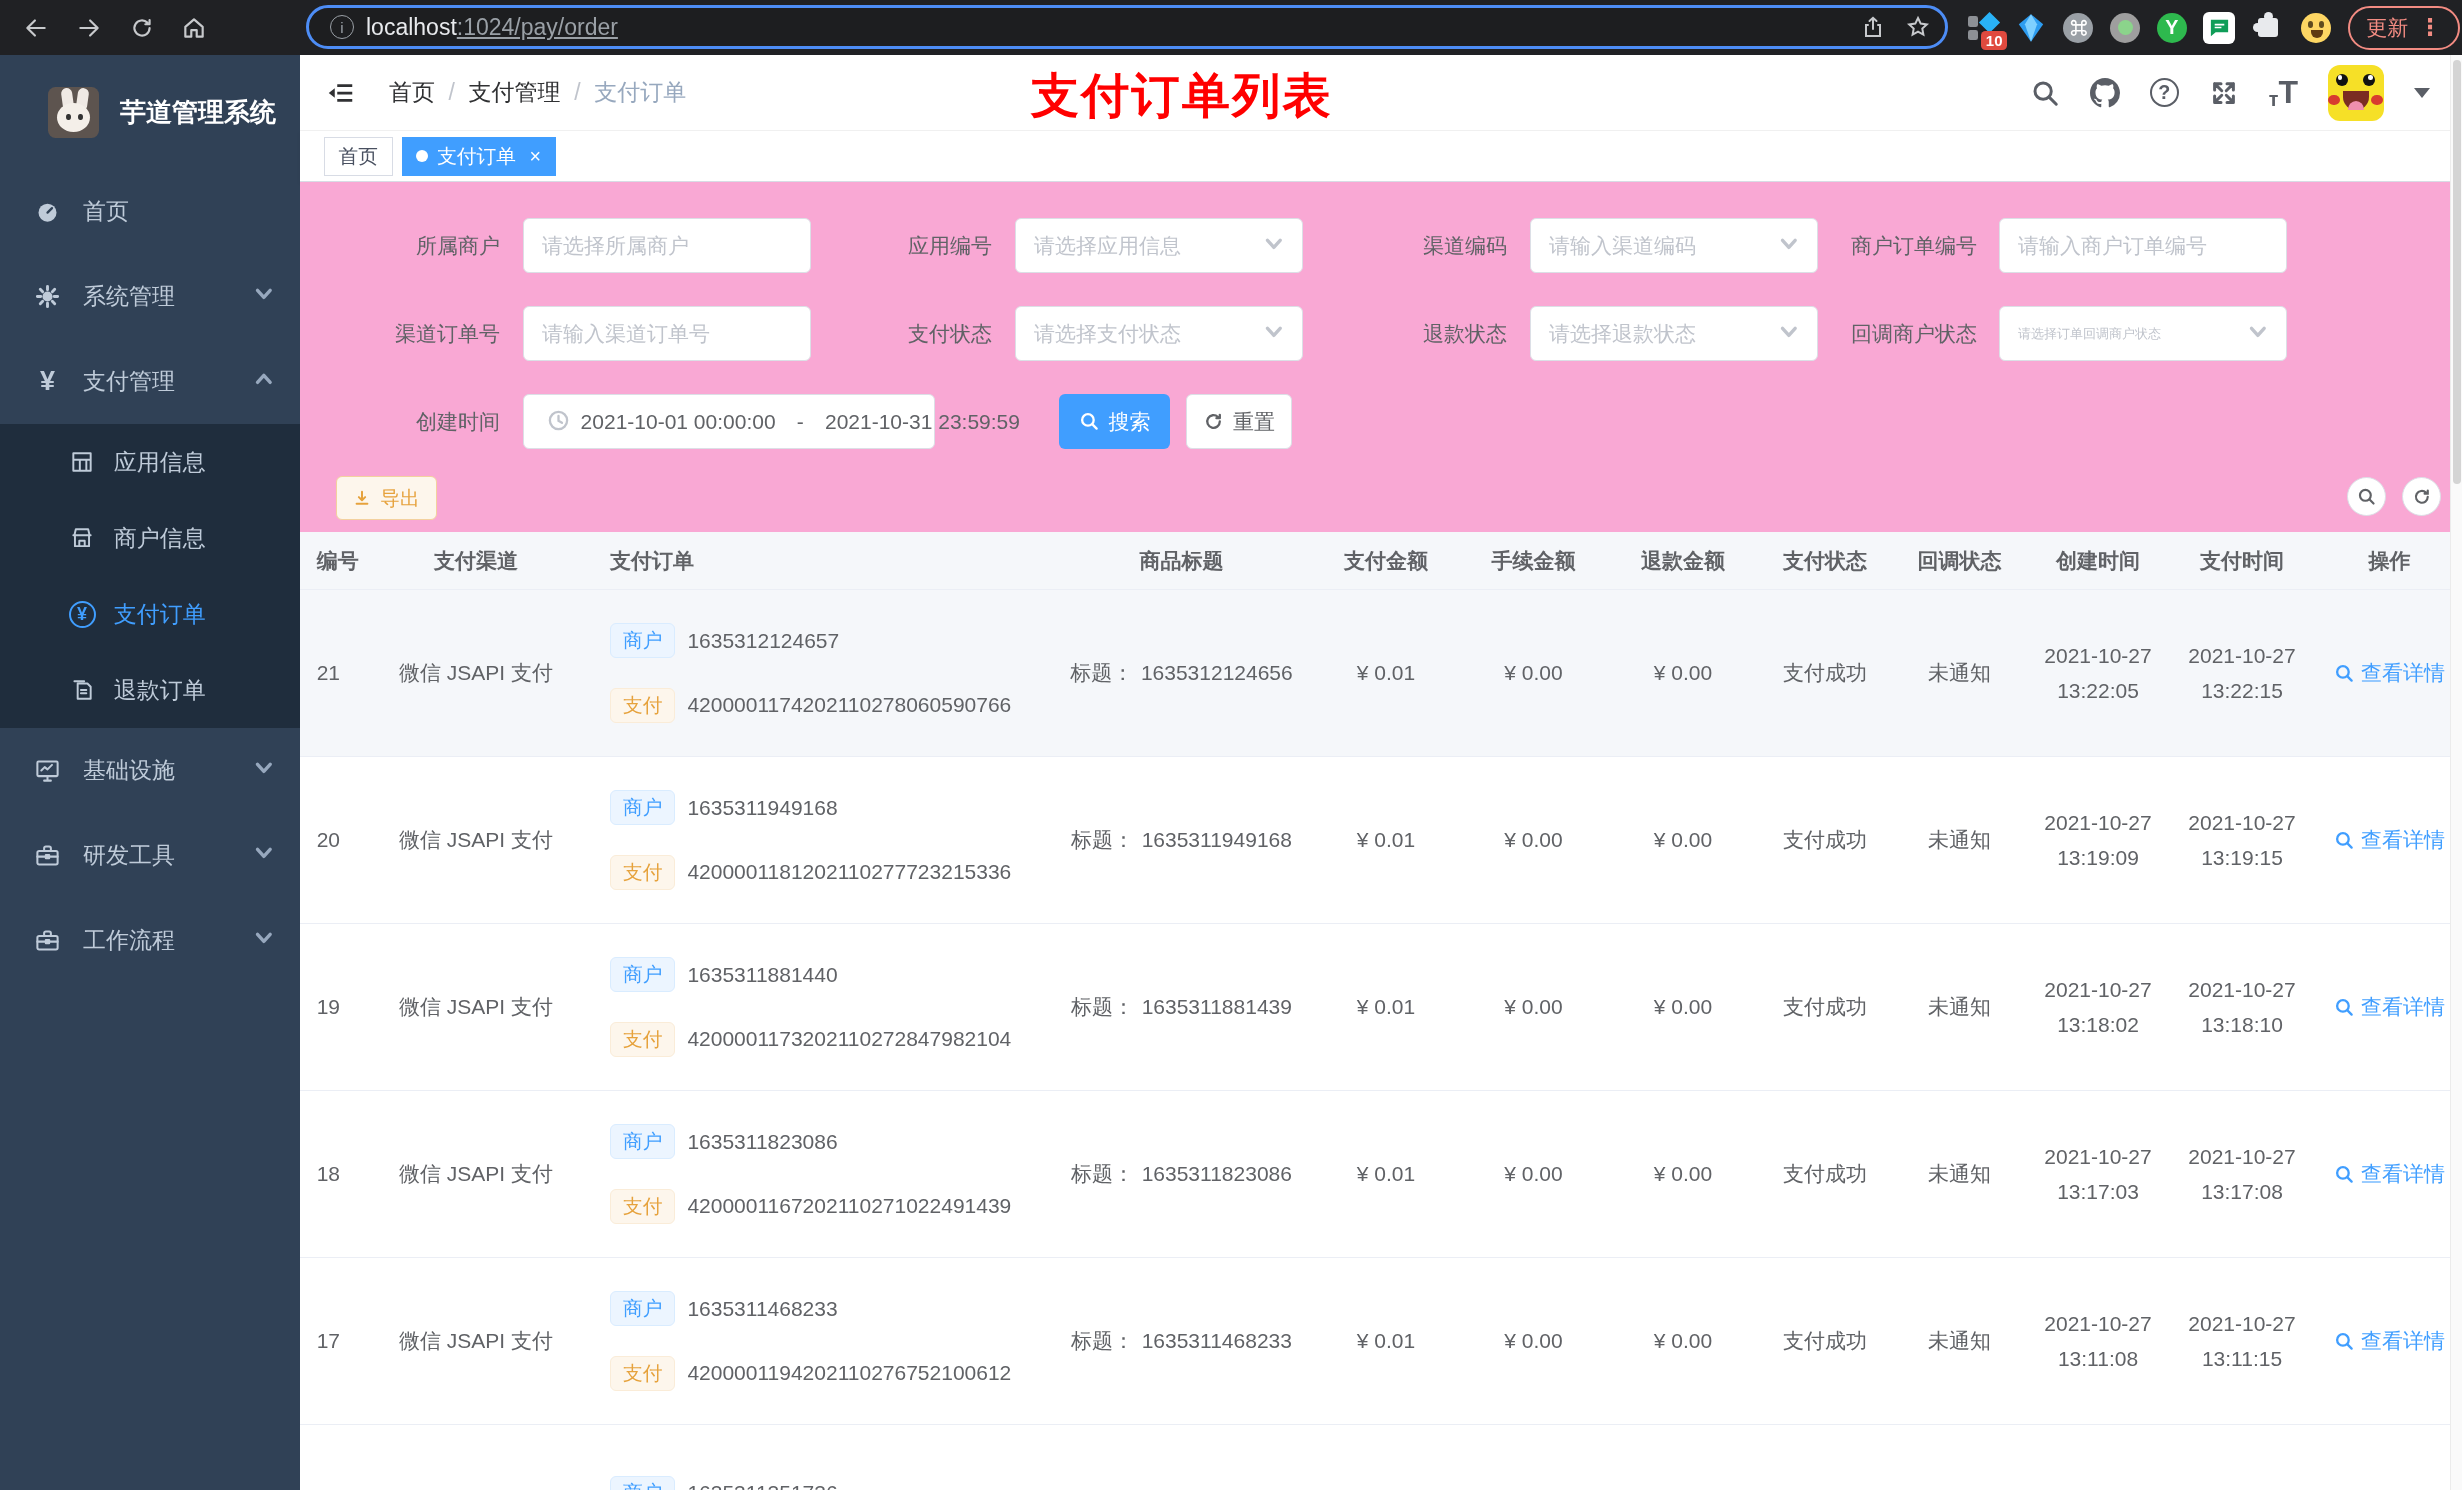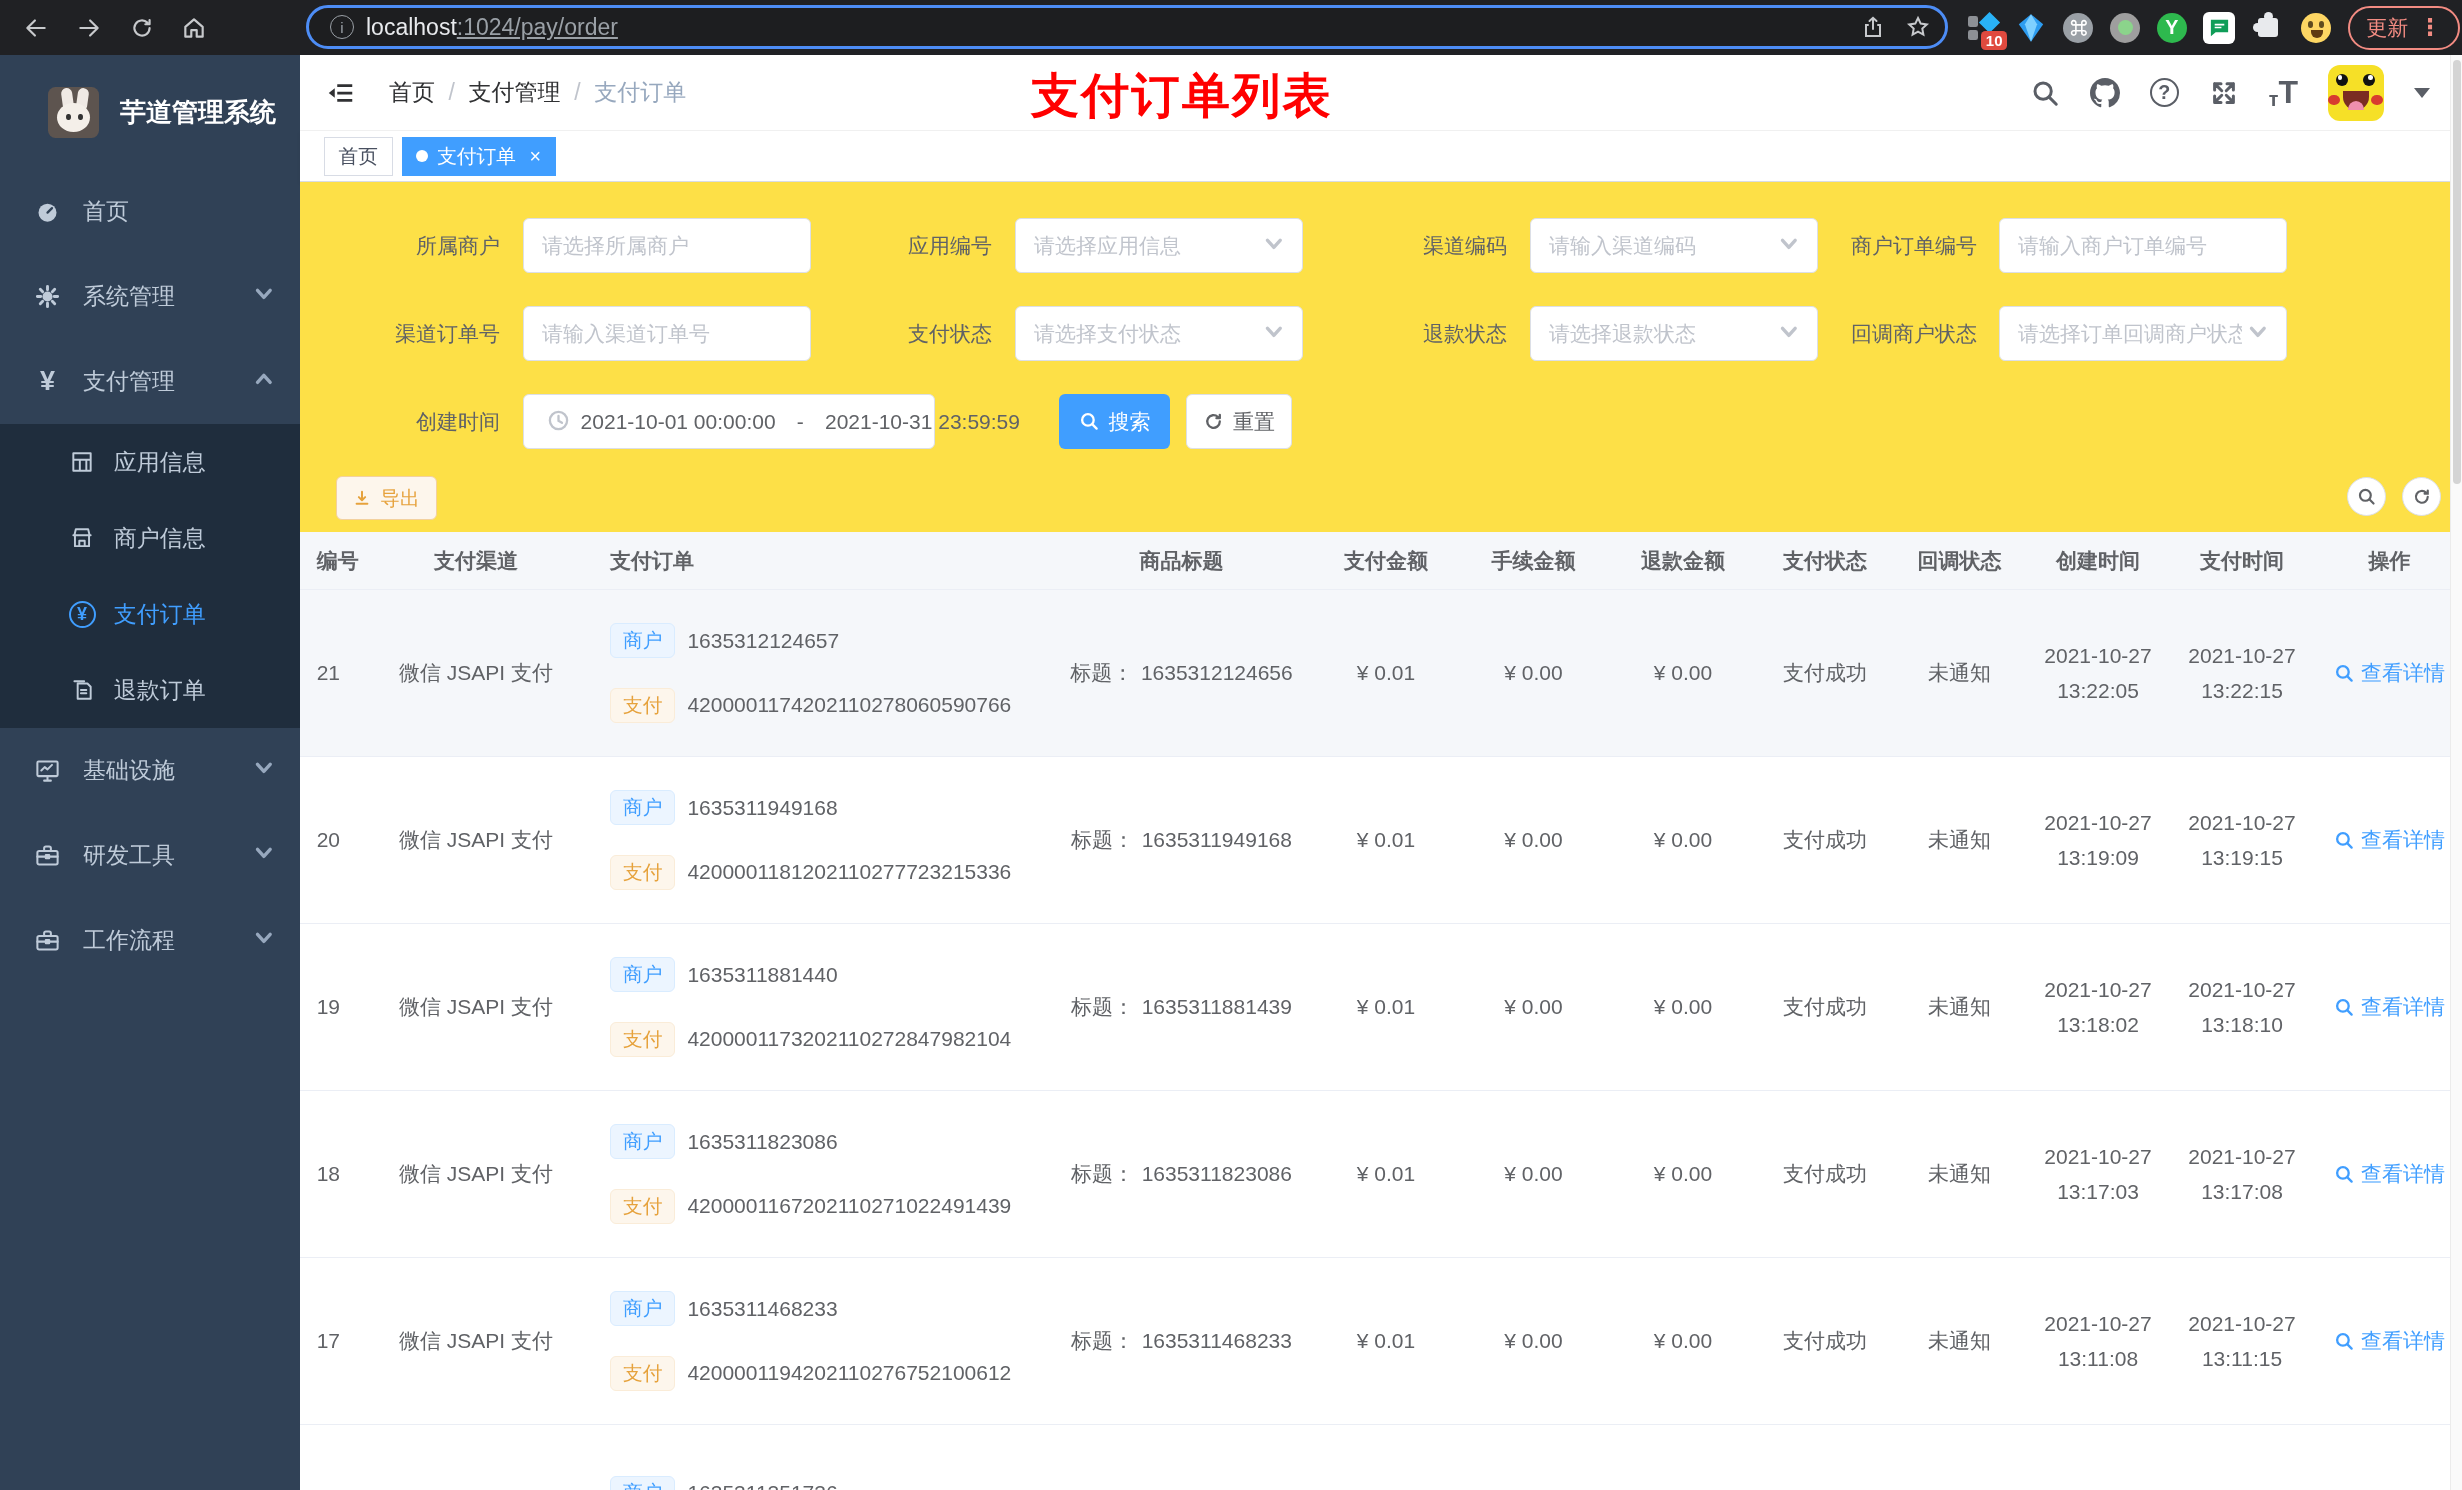--- a/index.html
+++ b/index.html
@@ -85,21 +85,21 @@
 
   
   .tagsbar { height:51px; background:#fff; border-bottom:1.5px solid #d8dce5; box-shadow:0 1.5px 4.5px rgba(0,0,0,.05);
              display:flex; align-items:center; padding-left:24px; gap:9px; }
   .tag-tab { height:39px; display:flex; align-items:center; padding:0 13.6px; border:1.5px solid #d8dce5; font-size:19.7px; color:#495060; background:#fff; cursor:pointer; }
   .tag-tab.active { background:#409eff; border-color:#409eff; color:#fff; gap:9px; }
   .tab-dot { width:12px; height:12px; border-radius:50%; background:#fff; }
   .tab-close { font-size:19.7px; margin-left:4.5px; }
 
   
-  .content { position:relative; height:1308px; overflow:hidden; background:#fde047; }
+  .content { position:relative; height:1308px; overflow:hidden; background:#f9a8d4; }
   .f-label { position:absolute; height:55px; display:flex; align-items:center; justify-content:flex-end;
              font-size:21px; color:#606266; font-weight:500; }
   .f-field { position:absolute; height:55px; border:1.5px solid #dcdfe6; border-radius:6px; background:#fff;
              display:flex; align-items:center; padding:0 18px; }
   .f-field input { border:none; outline:none; width:100%; font-size:21px; color:#606266; background:transparent;
                    font-family:inherit; }
   .f-field input::placeholder { color:#c0c4cc; }
   .sel-arrow { flex:none; margin-left:6px; }
   .sel-arrow svg { width:19.7px; height:19.7px; stroke:#c0c4cc; stroke-width:2.4; fill:none; stroke-linecap:round; stroke-linejoin:round; }
   .date-field { gap:10.6px; }
@@ -438,21 +438,21 @@
       </div>
       <span class="f-label" style="left:1018px; top:124px; width:189px;">退款状态</span>
       <div class="f-field" style="left:1230px; top:124px; width:288px;">
         <input placeholder="请选择退款状态" style="">
         <span class="sel-arrow"><svg viewBox="0 0 14 14">
               <path d="M2.5 4.5l4.5 5 4.5-5"></path>
             </svg></span>
       </div>
       <span class="f-label" style="left:1480px; top:124px; width:197px;">回调商户状态</span>
       <div class="f-field" style="left:1699px; top:124px; width:288px;">
-        <input style="font-size: 21px;" placeholder="请选择订单回调商户状态">
+        <input style="font-size: 13px;" placeholder="请选择订单回调商户状态">
         <span class="sel-arrow"><svg viewBox="0 0 14 14">
               <path d="M2.5 4.5l4.5 5 4.5-5"></path>
             </svg></span>
       </div>
 
       <span class="f-label" style="left:18px; top:212px; width:182px;">创建时间</span>
       <div class="f-field date-field" style="left:223px; top:212px; width:412px;padding-left:23px;">
         <span class="clock"><svg viewBox="0 0 20 20">
               <circle cx="10" cy="10" r="7.5"></circle>
               <path d="M10 6v4.2l3 1.8"></path>

